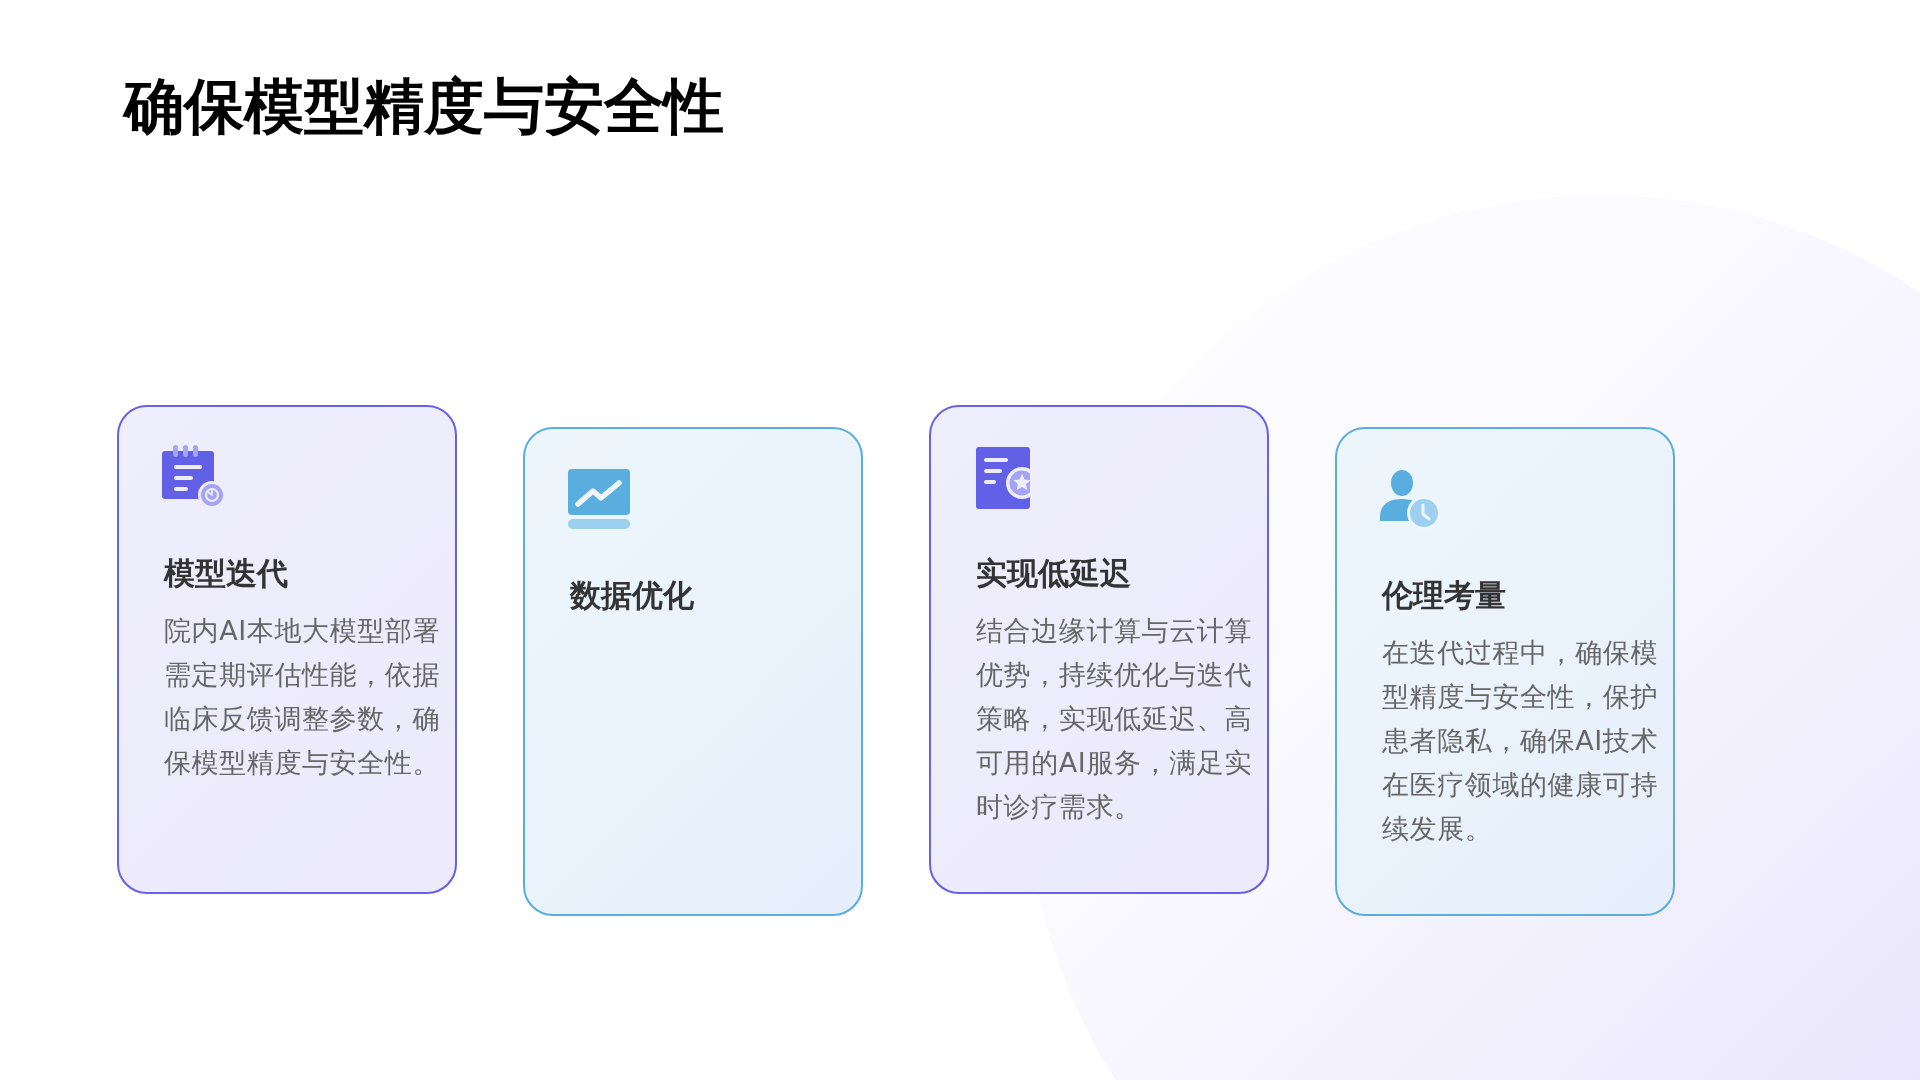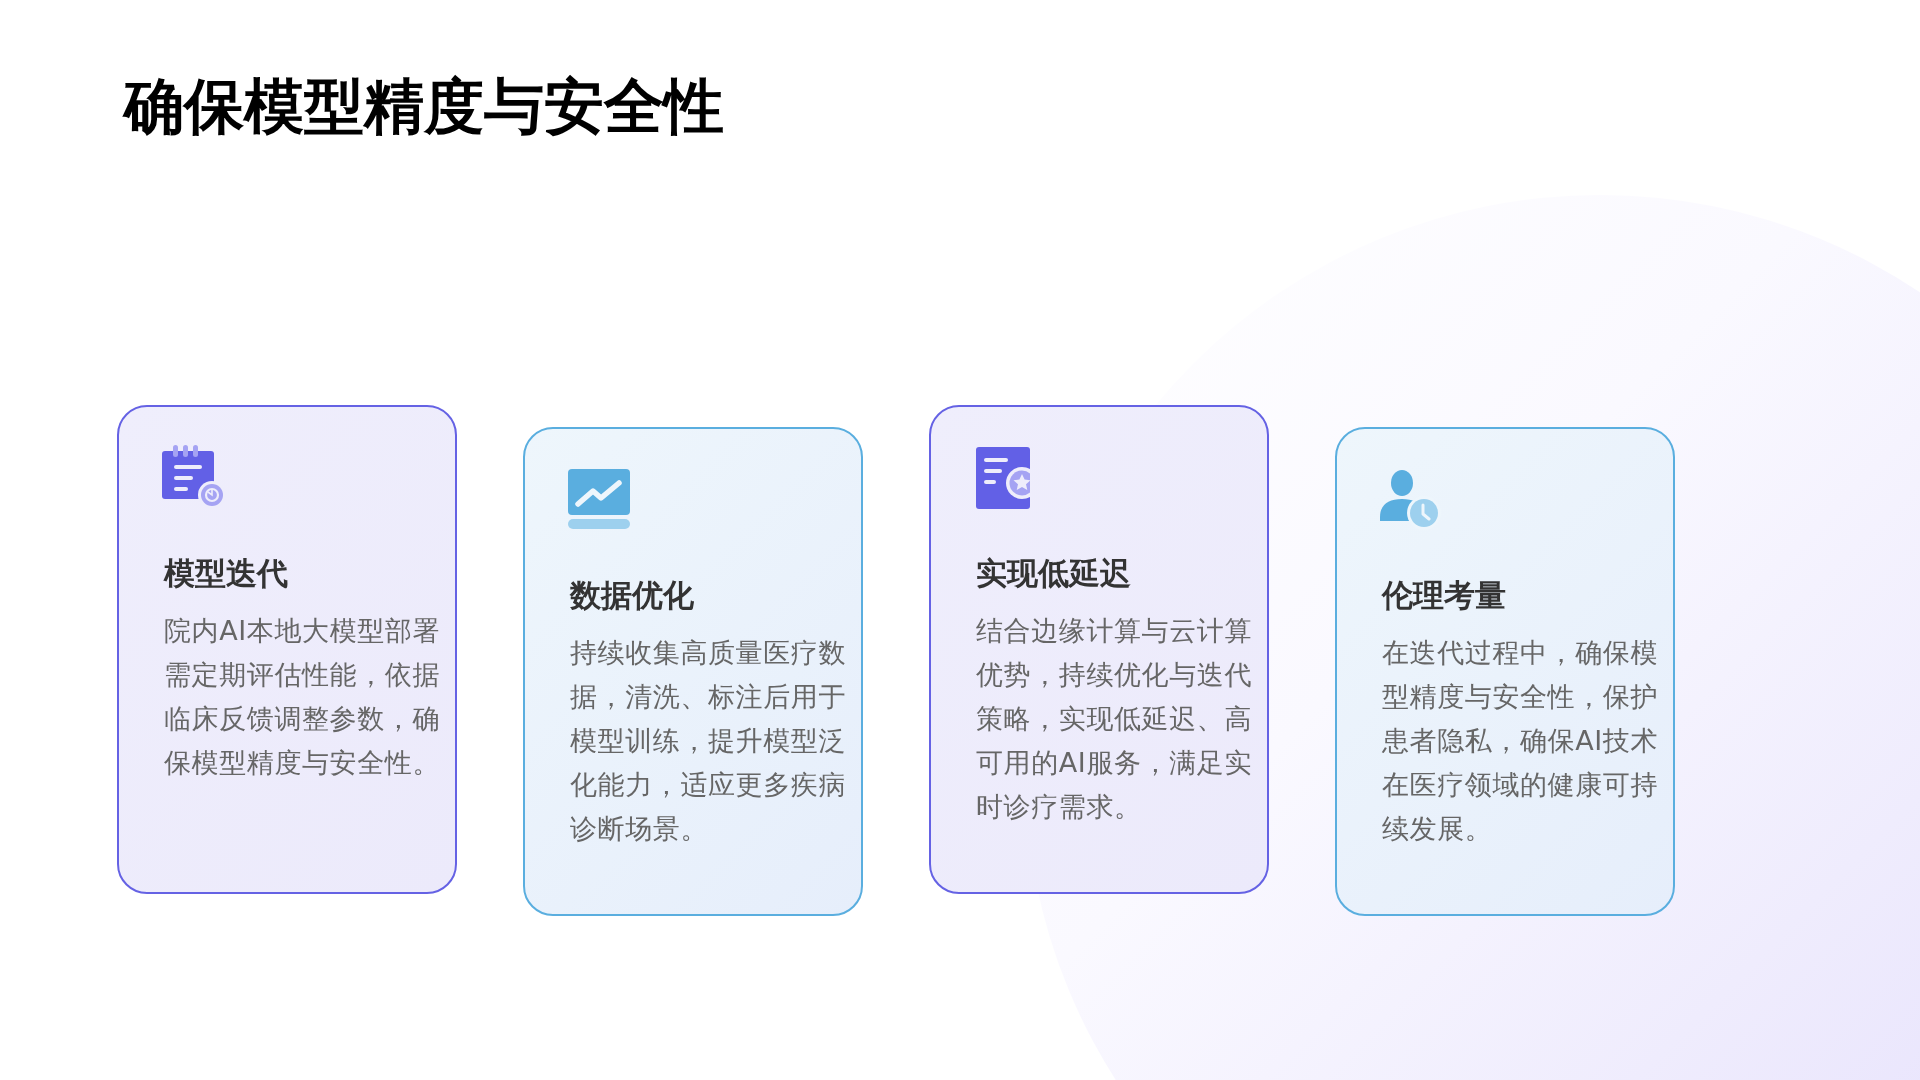--- a/index.html
+++ b/index.html
@@ -117,21 +117,20 @@
 
   <div class="card blue">
     <span class="icon">
       <svg viewBox="0 0 64 64">
         <rect x="0" y="2" width="62" height="46" rx="4" fill="#5aaedf"></rect>
         <path d="M10 37 L25 24 L33 31 L51 16" fill="none" stroke="#eef6fc" stroke-width="5.5" stroke-linecap="round" stroke-linejoin="round"></path>
         <rect x="0" y="52" width="62" height="10" rx="5" fill="#9dd0ee"></rect>
       </svg>
     </span>
     <div class="card-title">数据优化</div>
-    <div class="card-desc">持续收集高质量医疗数据，清洗、标注后用于模型训练，提升模型泛化能力，适应更多疾病诊断场景。</div>
   </div>
 
   <div class="card purple">
     <span class="icon">
       <svg viewBox="0 0 64 64">
         <defs>
           <clipPath id="docclip">
               <rect x="2" y="2" width="54" height="62" rx="3"></rect>
             </clipPath>
         </defs>

